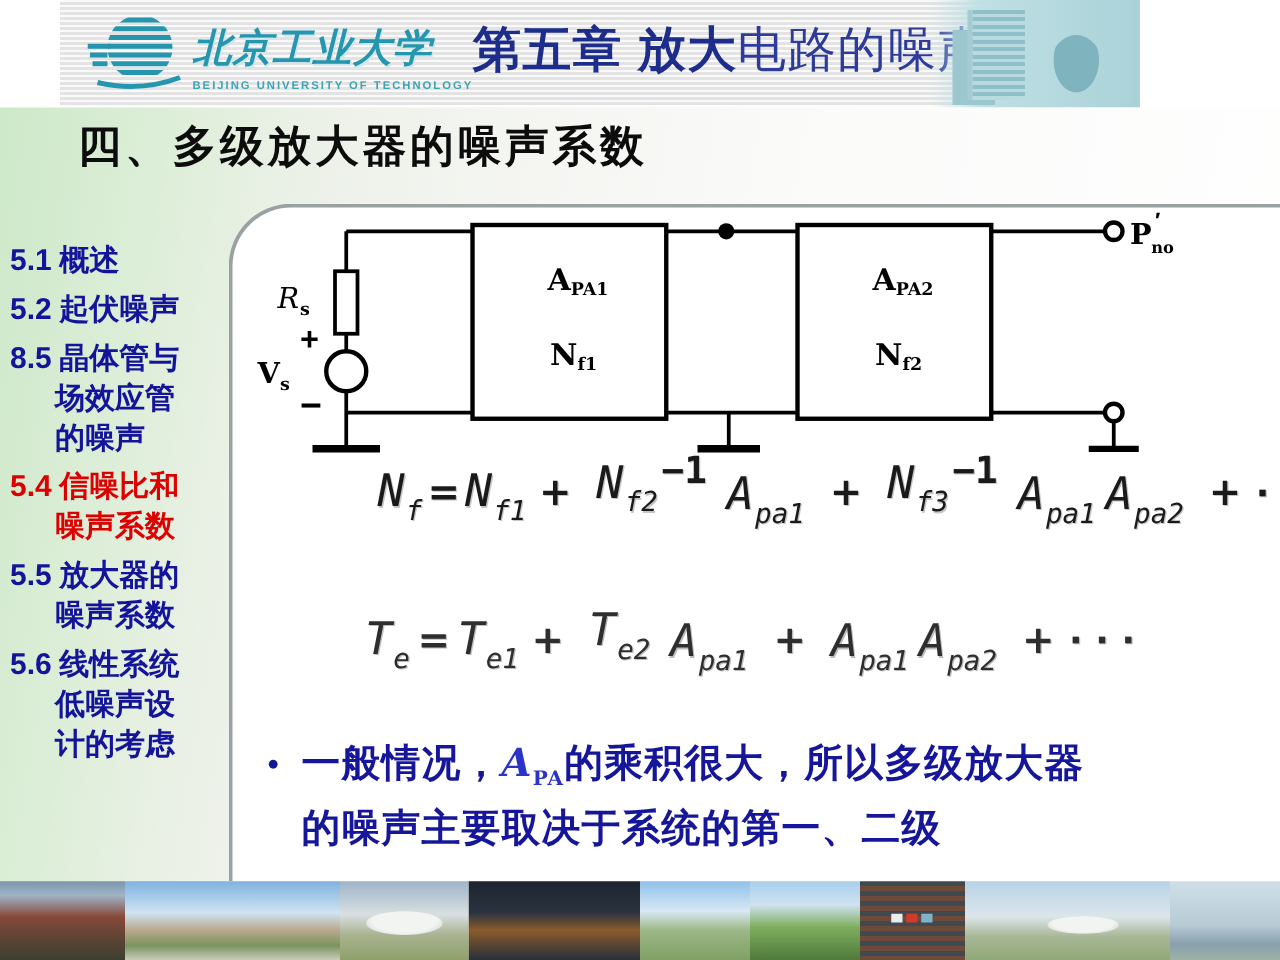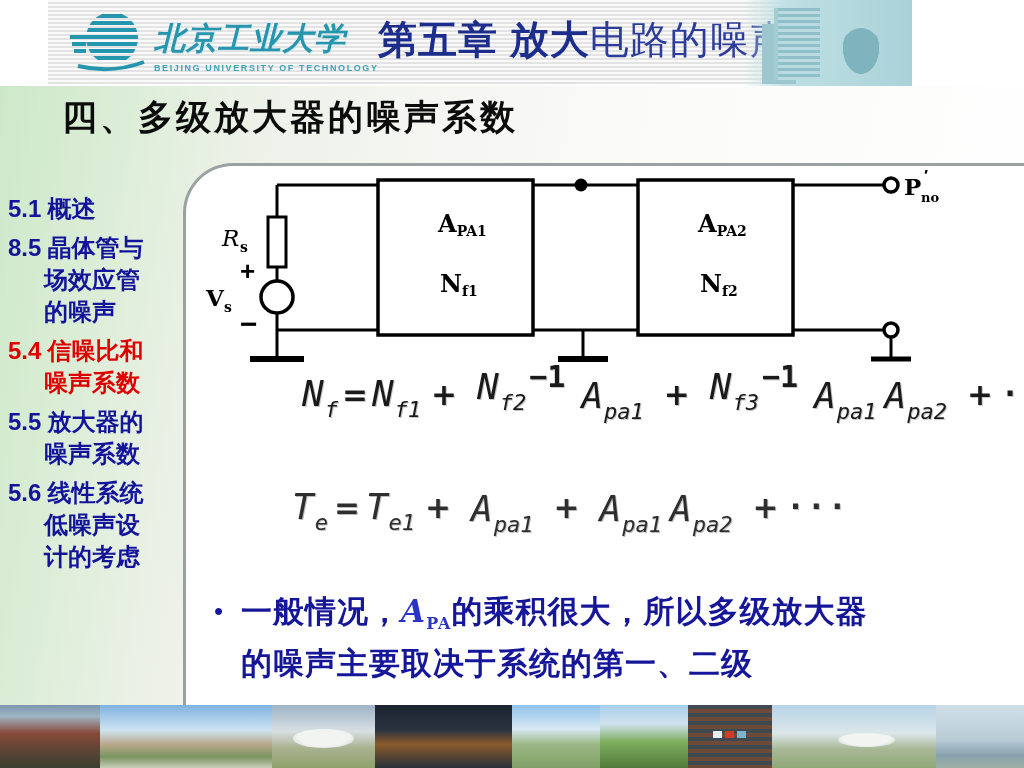--- a/index.html
+++ b/index.html
@@ -139,20 +139,23 @@
 
   <div class="content-bg"></div>
 
   <div class="slide-title">四、多级放大器的噪声系数</div>
 
   <div class="sidebar">
     <div class="sb-item">
       <div class="sb-line"><span class="sb-num">5.1</span><span>概述</span></div>
     </div>
     <div class="sb-item">
+      <div class="sb-line"><span class="sb-num">5.2</span><span>起伏噪声</span></div>
+    </div>
+    <div class="sb-item">
       <div class="sb-line"><span class="sb-num">8.5</span><span>晶体管与</span></div>
       <div class="sb-line sb-cont">场效应管</div>
       <div class="sb-line sb-cont">的噪声</div>
     </div>
     <div class="sb-item active">
       <div class="sb-line"><span class="sb-num">5.4</span><span>信噪比和</span></div>
       <div class="sb-line sb-cont">噪声系数</div>
     </div>
     <div class="sb-item">
       <div class="sb-line"><span class="sb-num">5.5</span><span>放大器的</span></div>
@@ -250,20 +253,21 @@
       <span class="mop">+</span>
       <span class="mdots">···</span>
     </div>
 
     <div class="formula gray" style="left:106px; top:318px;">
       <span><span class="mv">T</span><span class="msub">e</span></span>
       <span class="mop" style="margin:0 6px;">=</span>
       <span><span class="mv">T</span><span class="msub">e1</span></span>
       <span class="mop">+</span>
       <span class="frac">
+        <span class="num"><span class="mv">T</span><span class="msub">e2</span></span>
         <span class="bar"></span>
         <span class="den"><span class="mv">A</span><span class="msub">pa1</span></span>
       </span>
       <span class="mop">+</span>
       <span class="frac">
         <span class="bar"></span>
         <span class="den"><span class="dpair"><span class="mv">A</span><span class="msub">pa1</span></span><span class="mv">A</span><span class="msub">pa2</span></span>
       </span>
       <span class="mop">+</span>
       <span class="mdots">···</span>

